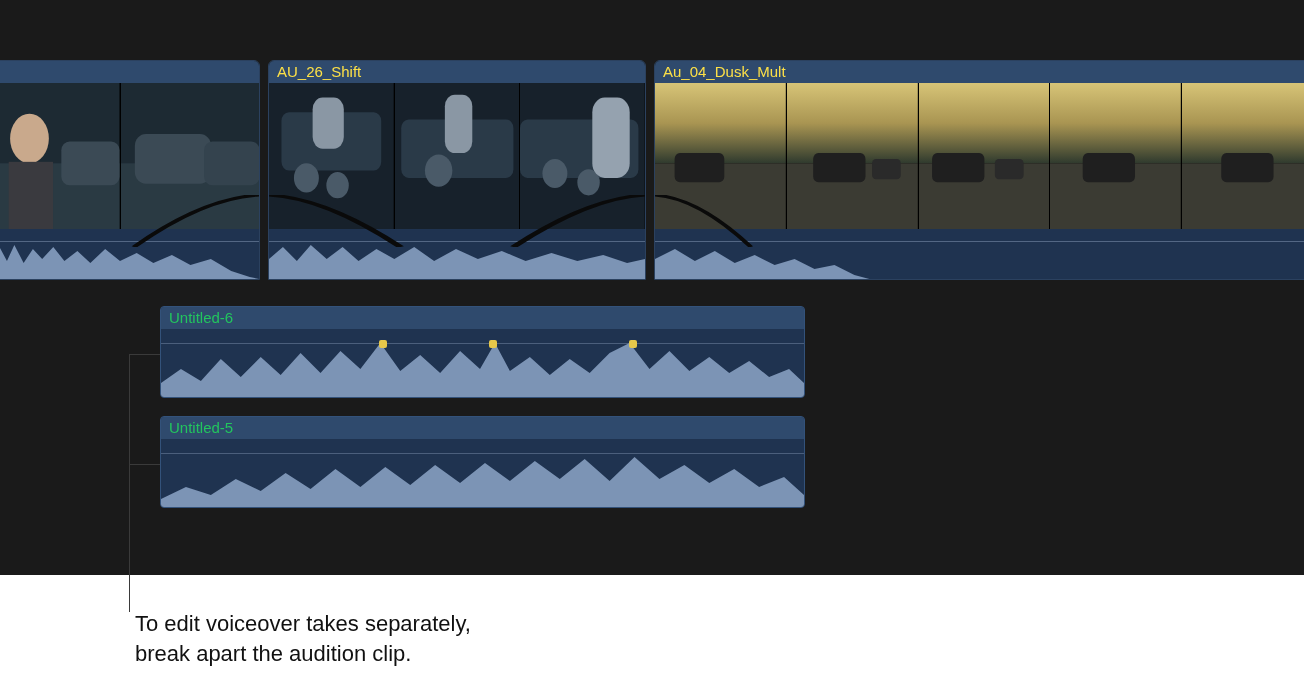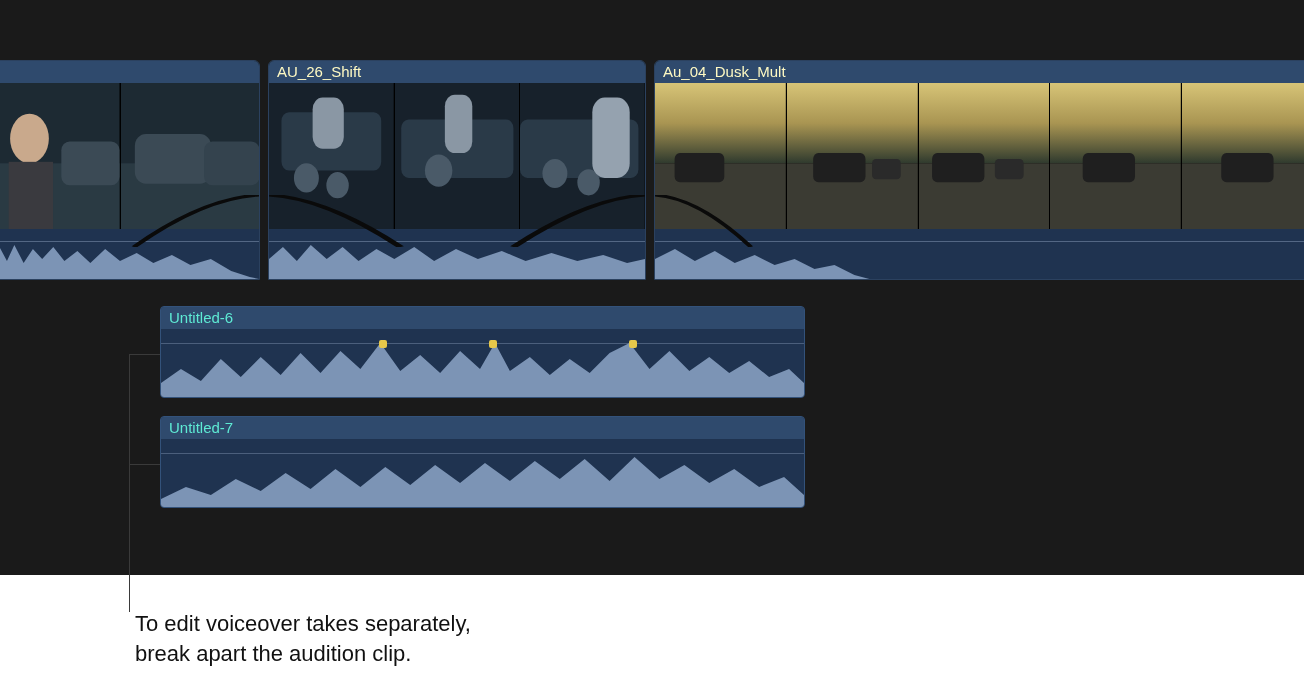--- a/index.html
+++ b/index.html
@@ -23,21 +23,21 @@
     position: absolute;
     top: 60px;
     height: 220px;
     border: 1px solid #2b415f;
     border-radius: 6px 6px 0 0;
     overflow: hidden;
   }
   .video-clip .title-bar {
     height: 22px;
     background: #2f4a6d;
-    color: #fef9c3;
+    color: #fde047;
     font-size: 15px;
     padding: 2px 8px 0 8px;
     white-space: nowrap;
   }
   .video-clip .thumbs {
     display: flex;
     height: 146px;
     background: #000;
   }
   .thumb {
@@ -73,21 +73,21 @@
     width: 645px;
     height: 92px;
     border: 1px solid #33527a;
     border-radius: 4px;
     background: #1f3350;
     overflow: hidden;
   }
   .audio-clip .title-bar {
     height: 22px;
     background: #2f4a6d;
-    color: #5eead4;
+    color: #22c55e;
     font-size: 15px;
     padding: 2px 8px 0 8px;
   }
   .audio-clip .wave-body {
     position: relative;
     height: 70px;
   }
   .audio-clip .wave-body svg { width:100%; height:100%; display:block; }
   .audio-mid-line {
     position:absolute; left:0; right:0; top:14px;
@@ -279,21 +279,21 @@
       <div class="peak-dot" style="left:218px;"></div>
       <div class="peak-dot" style="left:328px;"></div>
       <div class="peak-dot" style="left:468px;"></div>
       <svg viewBox="0 0 645 70" preserveAspectRatio="none">
         <path fill="#7c94b5" d="M0,70 L0,54 L20,40 L40,52 L60,30 L80,48 L100,28 L120,46 L140,24 L160,44 L180,22 L200,40 L220,14 L240,42 L260,26 L280,44 L300,22 L320,40 L335,14 L350,42 L370,28 L390,46 L410,30 L430,44 L450,24 L470,14 L490,40 L510,22 L530,42 L550,28 L570,44 L590,32 L610,48 L630,40 L645,54 L645,70 Z"></path>
       </svg>
     </div>
   </div>
 
   <div class="audio-clip" style="top:416px;">
-    <div class="title-bar">Untitled-7</div>
+    <div class="title-bar">Untitled-5</div>
     <div class="wave-body">
       <div class="audio-mid-line"></div>
       <svg viewBox="0 0 645 70" preserveAspectRatio="none">
         <path fill="#7c94b5" d="M0,70 L0,60 L25,48 L50,56 L75,40 L100,52 L125,34 L150,50 L175,30 L200,48 L225,28 L250,46 L275,26 L300,44 L325,24 L350,42 L375,22 L400,40 L425,20 L450,42 L475,18 L500,40 L525,26 L550,44 L575,30 L600,48 L625,38 L645,56 L645,70 Z"></path>
       </svg>
     </div>
   </div>
 
 </div>
 

